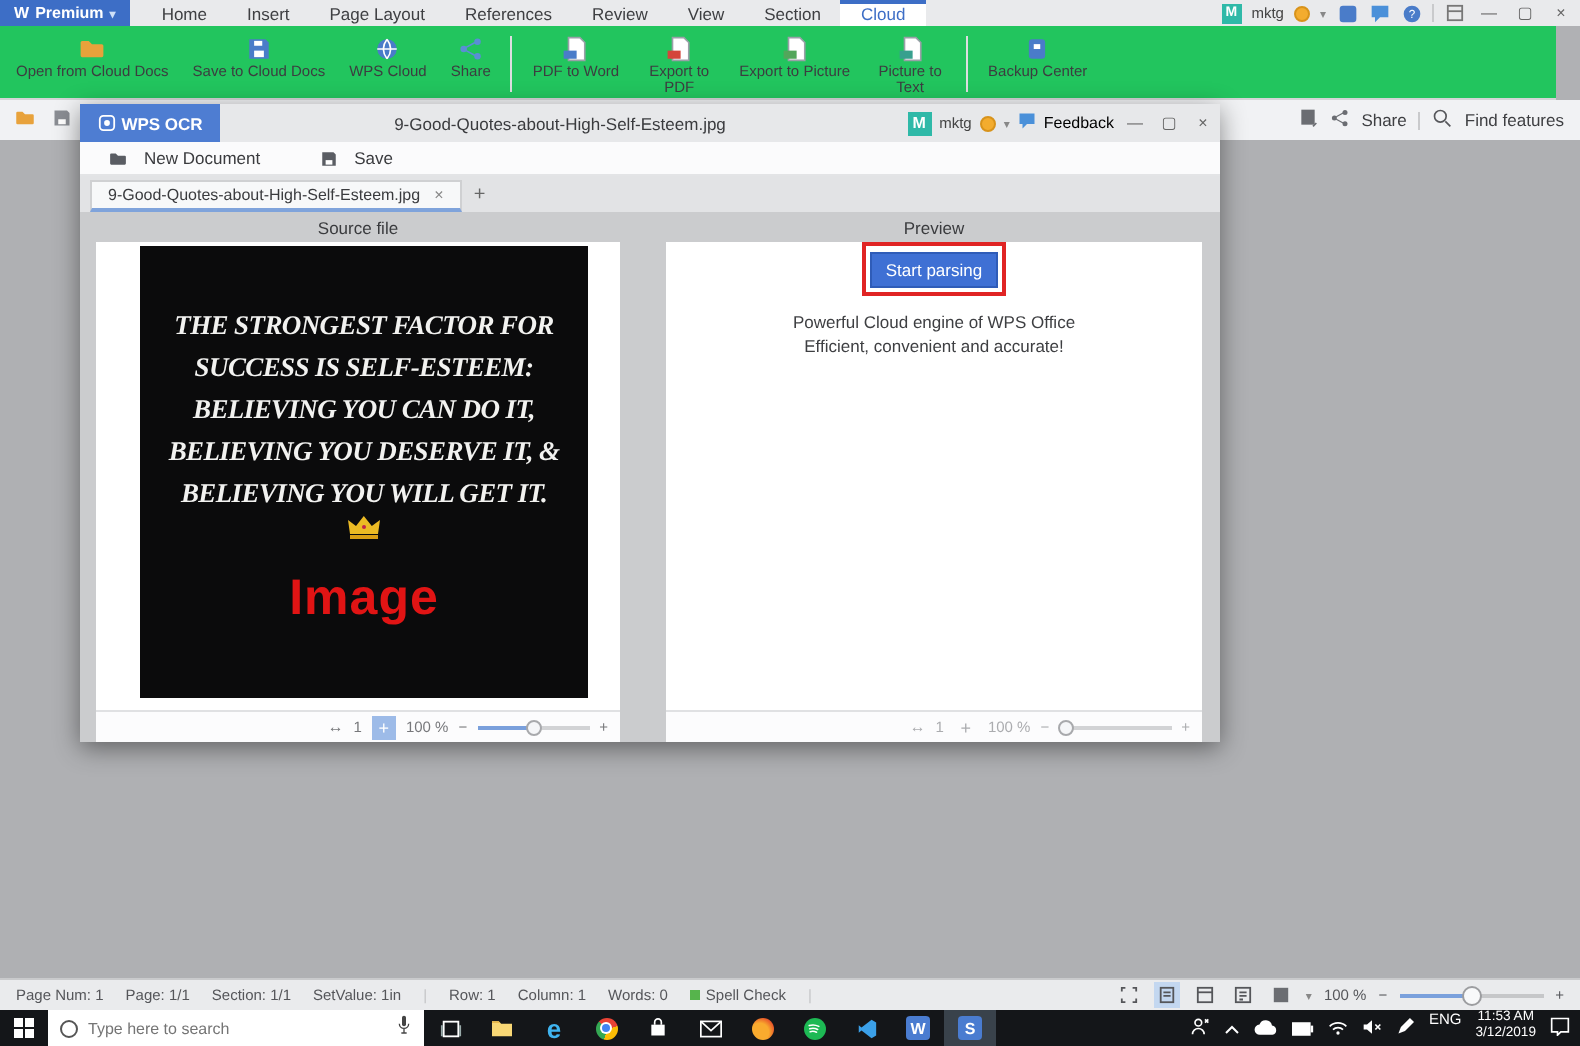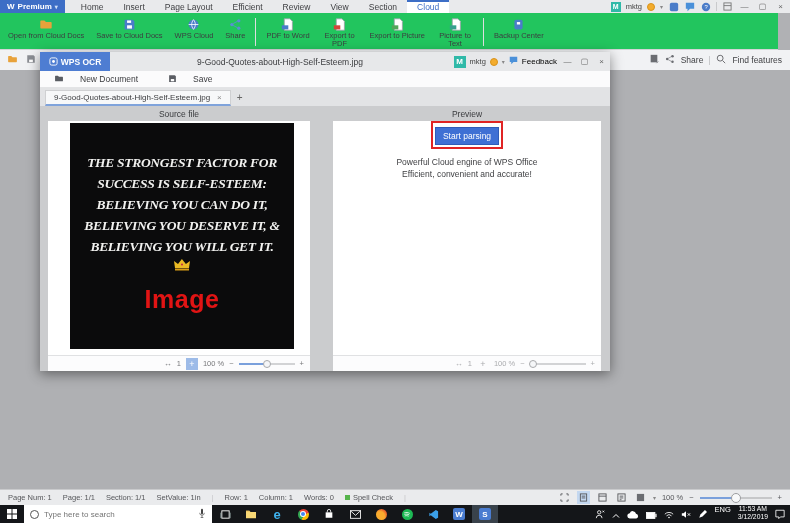--- a/index.html
+++ b/index.html
@@ -36,21 +36,21 @@
 
   .workspace { position:absolute; top:70px; left:0; right:0; bottom:34px; background:#AFB0B3; }
 
   
   .dlg { position:absolute; left:40px; top:52px; width:570px; height:319px; background:#CBCCCE; box-shadow:0 3px 12px rgba(0,0,0,.45); z-index:5; }
   .dlg-tb { position:relative; height:19px; background:#E7E8EA; display:flex; align-items:center; }
   .dlg-apptab { width:70px; height:19px; background:#4E7DD2; color:#fff; font-weight:bold; display:flex; align-items:center; justify-content:center; gap:3px; font-size:8.5px; z-index:2; }
   .dlg-title { position:absolute; left:70px; right:160px; text-align:center; color:#3A3B3E; font-size:8.5px; }
   .dlg-tbright { position:absolute; right:0; top:0; height:19px; display:flex; align-items:center; gap:4px; padding-right:2px; background:#E7E8EA; z-index:2; font-size:8px; }
   .dlg-menu { height:17px; background:#FBFBFC; display:flex; align-items:center; gap:30px; padding-left:14px; font-size:8.5px; color:#3A3B3E; border-bottom:1px solid #E3E4E6; }
-  .mitem { display:flex; align-items:flex-start; gap:16px; }
+  .mitem { display:flex; align-items:center; gap:8px; }
   .dlg-tabs { height:18px; background:#E2E3E5; display:flex; align-items:flex-end; padding-left:5px; }
   .ftab { height:16px; background:#F7F8F9; display:flex; align-items:center; gap:7px; padding:0 8px; font-size:8px; color:#3A3B3E; border:1px solid #CFD0D2; border-bottom:2px solid #7FA3DB; }
   .ftab-close { color:#888; font-size:8px; }
   .newtab { width:18px; text-align:center; color:#666; font-size:10px; line-height:16px; }
 
   .dlg-body { position:relative; height:265px; }
   .panel { position:absolute; top:0; height:265px; }
   .panel.src { left:8px; width:262px; }
   .panel.prev { left:293px; width:268px; }
   .phead { height:15px; display:flex; align-items:center; justify-content:center; font-size:8.5px; color:#3A3B3E; }
@@ -115,21 +115,21 @@
   <div class="tabbar">
     <div class="logo-chip">
       <span>W</span>
       <span>Premium</span>
       <span class="caret">▾</span>
     </div>
     <div class="rtabs">
       <span class="rtab">Home</span>
       <span class="rtab">Insert</span>
       <span class="rtab">Page Layout</span>
-      <span class="rtab">Efficient</span>
+      <span class="rtab">References</span>
       <span class="rtab">Review</span>
       <span class="rtab">View</span>
       <span class="rtab">Section</span>
       <span class="rtab active">Cloud</span>
     </div>
     <div class="tb-right">
       <span class="avatar">M</span>
       <span class="uname">mktg</span>
       <span class="coin"></span>
       <span class="caret">▾</span>

